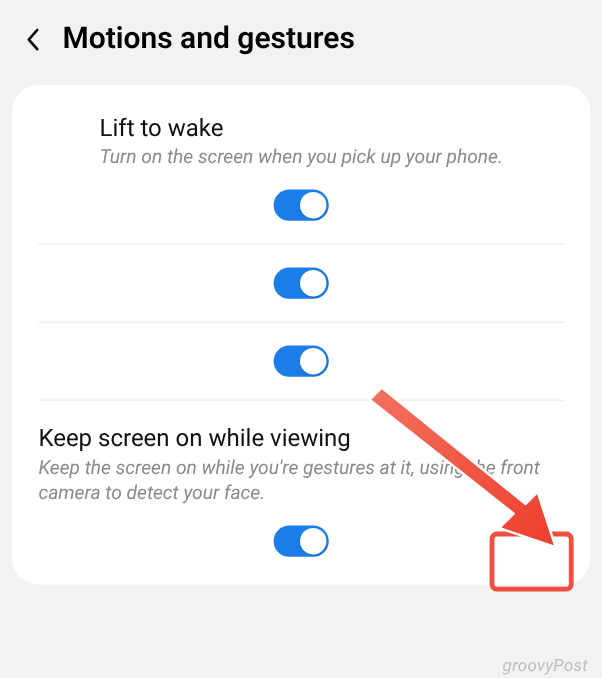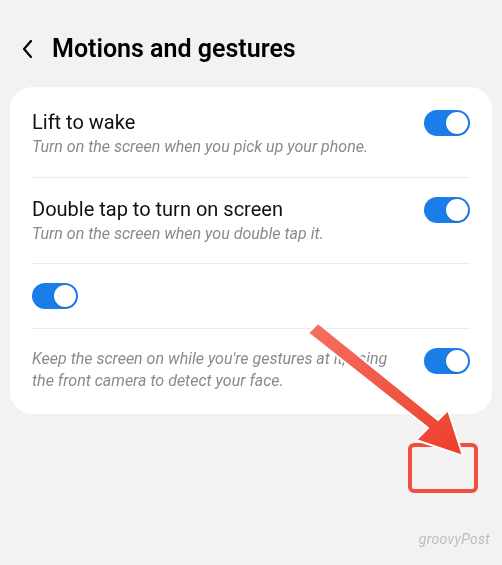--- a/index.html
+++ b/index.html
@@ -7,21 +7,21 @@
       width: 502px;
       height: 565px;
       background: #f2f2f2;
       font-family: -apple-system, BlinkMacSystemFont, 'Segoe UI', Roboto, sans-serif;
       position: relative;
       overflow: hidden;
     }
     .header {
       display: flex;
       align-items: center;
-      padding: 34px 20px 16px 20px;
+      padding: 18px 20px 16px 20px;
       gap: 18px;
     }
     .back-icon {
       width: 14px;
       height: 22px;
       display: flex;
       align-items: center;
       justify-content: center;
     }
     .header-title {
@@ -30,23 +30,24 @@
       color: #000;
     }
     .card {
       background: #fff;
       border-radius: 22px;
       margin: 8px 10px 0 10px;
       padding: 4px 0;
     }
     .setting-row {
       display: flex;
-      align-items: flex-start;
+      align-items: center;
       padding: 19px 22px;
       gap: 16px;
+      flex-direction: column;
     }
     .setting-text {
       flex: 1;
       min-width: 0;
     }
     .setting-title {
       font-size: 20px;
       color: #111;
       font-weight: 400;
       margin-bottom: 2px;
@@ -86,21 +87,21 @@
       border: 4px solid #f04e3e;
       border-radius: 6px;
       pointer-events: none;
     }
     .arrow-svg {
       position: absolute;
       pointer-events: none;
     }
     .watermark {
       position: absolute;
-      bottom: 18px;
+      bottom: 2px;
       right: 12px;
       font-size: 14px;
       color: #bdbdbd;
       font-style: italic;
       letter-spacing: 0.3px;
     }
   </style>
 </head>
 <body>
 
@@ -119,37 +120,34 @@
     <div class="setting-text">
       <div class="setting-title">Lift to wake</div>
       <div class="setting-desc">Turn on the screen when you pick up your phone.</div>
     </div>
     <div class="toggle"></div>
   </div>
 
   <div class="divider"></div>
 
   <div class="setting-row">
-    <div class="setting-text">
-      <div class="setting-title">Double tap to turn on screen</div>
-      <div class="setting-desc">Turn on the screen when you double tap it.</div>
-    </div>
     <div class="toggle"></div>
   </div>
 
   <div class="divider"></div>
 
   <div class="setting-row">
     <div class="toggle"></div>
   </div>
 
   <div class="divider"></div>
 
   <div class="setting-row">
     <div class="setting-text">
+      <div class="setting-title">Keep screen on while viewing</div>
       <div class="setting-desc">Keep the screen on while you're gestures at it, using the front camera to detect your face.</div>
     </div>
     <div class="toggle"></div>
   </div>
 
 </div>
 
 <div class="highlight-box" style="left: 408px; top: 443px; width: 70px; height: 50px;"></div>
 
 <svg class="arrow-svg" style="left: 288px; top: 318px; width: 190px; height: 145px;" viewBox="0 0 190 145">

